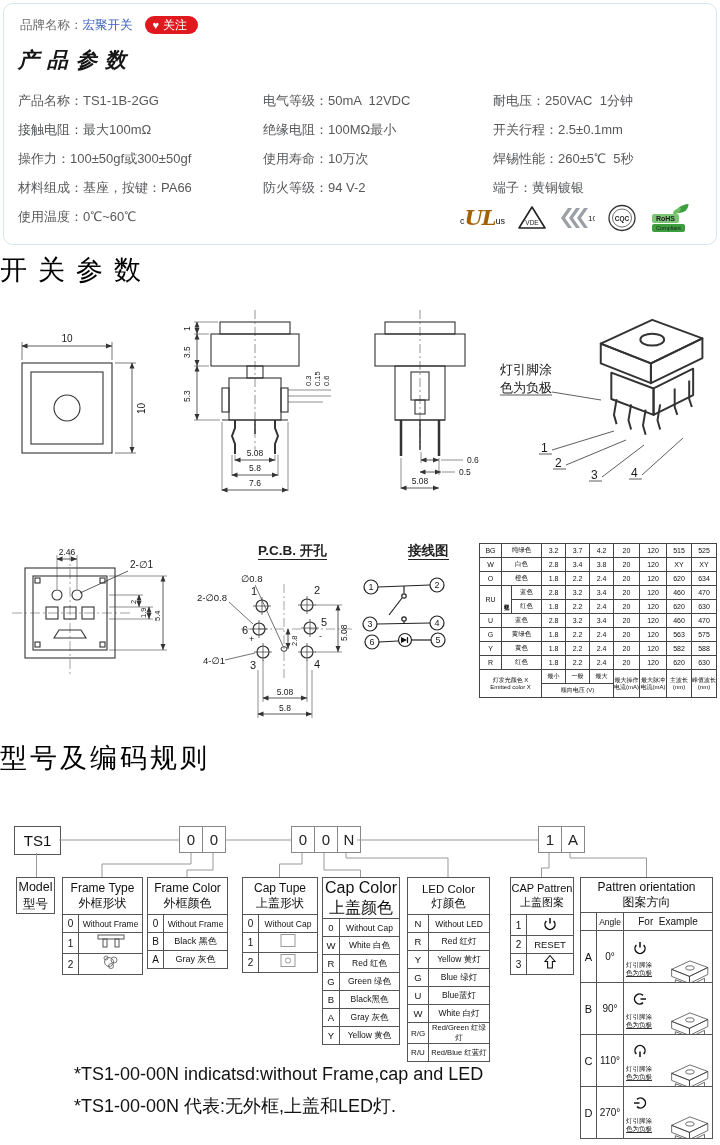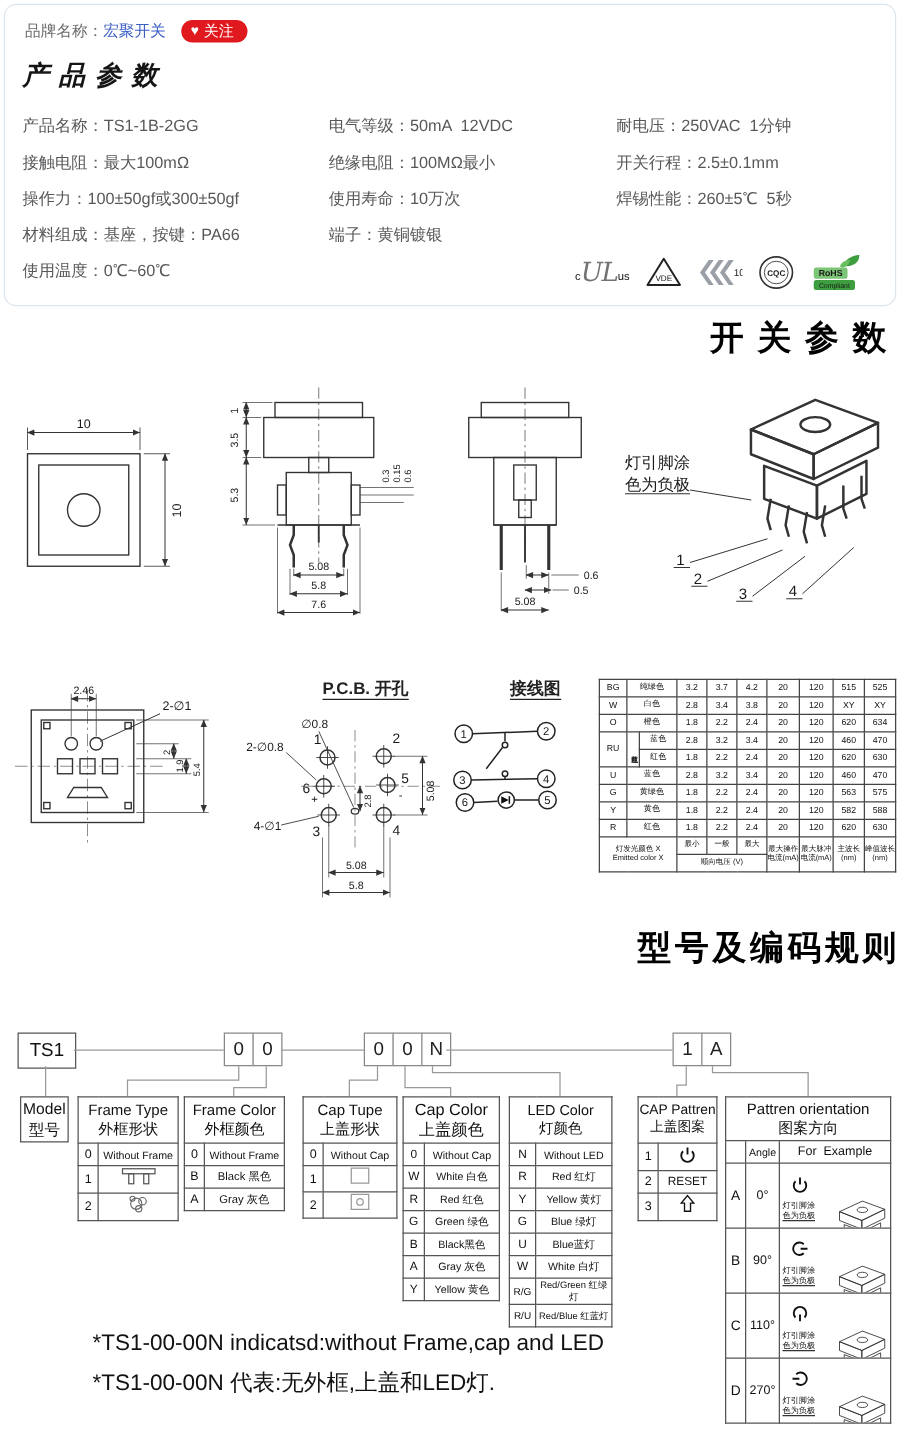--- a/index.html
+++ b/index.html
@@ -11,22 +11,22 @@
   .bname{color:#3a5ec4;cursor:pointer}
   .follow{margin-left:12px;background:#e0191f;color:#fff;border:none;border-radius:999px;height:18px;padding:0 11px 0 8px;font-size:12px;display:flex;align-items:center;cursor:pointer;font-family:"Liberation Sans",sans-serif}
   .heart{font-size:11px;margin-right:4px;line-height:1}
   .ptitle{left:18px;top:46px;font-family:"DejaVu Serif",serif;font-style:italic;font-weight:700;font-size:21px;letter-spacing:8px;color:#151515}
   .specs{left:18px;top:86px;width:692px}
   .srow{height:29px;display:flex;align-items:center;font-size:13px;color:#57585a;white-space:pre}
   .sc0{width:245px}.sc1{width:230px}.sc2{flex:1}
   .certs{left:460px;top:203px;width:250px;display:flex;align-items:center;gap:12px}
   .ulwrap{display:flex;align-items:flex-end;line-height:1}
   .ulc{font-size:9px;color:#111}
-  .ulm{font-family:"DejaVu Serif",serif;font-weight:400;font-style:italic;font-size:21px;letter-spacing:-1px;color:#737373;line-height:.8}
-  .h1{left:0;width:720px;text-align:right;font-weight:700;color:#000}
+  .ulm{font-family:"DejaVu Serif",serif;font-weight:700;font-style:italic;font-size:21px;letter-spacing:-1px;color:#a16207;line-height:.8}
+  .h1{left:0;width:720px;text-align:left;font-weight:400;color:#000}
   .hsw{top:252px;font-size:27px;letter-spacing:11px}
   .hcode{top:740px;font-size:27px;letter-spacing:3px}
   .dtitle{font-size:13.5px;font-weight:700;color:#222}
   .dtitle span{border-bottom:1.5px solid #222;padding-bottom:1px}
   svg text{font-family:"Liberation Sans",sans-serif;fill:#1a1a1a}
   
   .lt{border-collapse:collapse;table-layout:fixed;width:237px;background:#fff}
   .lt td{border:1px solid #444;text-align:center;padding:0;font-size:7px;color:#111;height:13px;overflow:hidden;line-height:1.05}
   .lt td.nm{font-size:6.5px}
   .lt td.ft{font-size:6px}
@@ -94,21 +94,21 @@
       <span>关注</span>
     </button>
 </div>
 
 <div class="abs ptitle">产品参数</div>
 
 <div class="abs specs">
   <div class="srow"><span class="sc0">产品名称：TS1-1B-2GG</span><span class="sc1">电气等级：50mA  12VDC</span><span class="sc2">耐电压：250VAC  1分钟</span></div>
   <div class="srow"><span class="sc0">接触电阻：最大100mΩ</span><span class="sc1">绝缘电阻：100MΩ最小</span><span class="sc2">开关行程：2.5±0.1mm</span></div>
   <div class="srow"><span class="sc0">操作力：100±50gf或300±50gf</span><span class="sc1">使用寿命：10万次</span><span class="sc2">焊锡性能：260±5℃  5秒</span></div>
-  <div class="srow"><span class="sc0">材料组成：基座，按键：PA66</span><span class="sc2">端子：黄铜镀银</span></div>
+  <div class="srow"><span class="sc0">材料组成：基座，按键：PA66</span><span class="sc1">防火等级：94 V-2</span><span class="sc2">端子：黄铜镀银</span></div>
   <div class="srow"><span class="sc0">使用温度：0℃~60℃</span><span class="sc1"></span><span class="sc2"></span></div>
 </div>
 
 <div class="abs certs">
   <div class="ulwrap">
       <span class="ulc">c</span>
       <span class="ulm">UL</span>
       <span class="ulc">us</span>
     </div>
   <svg width="30" height="26" viewBox="0 0 30 26">
@@ -654,21 +654,21 @@
 </tbody>
   </table>
 
 <table class="abs ct" style="left:322px;top:877px;width:78px">
   <colgroup>
       <col style="width:17px">
       <col>
     </colgroup>
   <tbody>
       <tr>
-        <th class="hd" colspan="2" style="height:36px;font-size:13px">
+        <th class="hd" colspan="2" style="height:36px;font-size:16px">
           <div>Cap Color</div>
           <div>上盖颜色</div>
         </th>
       </tr>
   <tr style="height:18px">
         <td style="font-size:9.5px">0</td>
         <td style="font-size:8.5px">Without Cap</td>
       </tr>
   <tr style="height:18px">
         <td style="font-size:9.5px">W</td>

